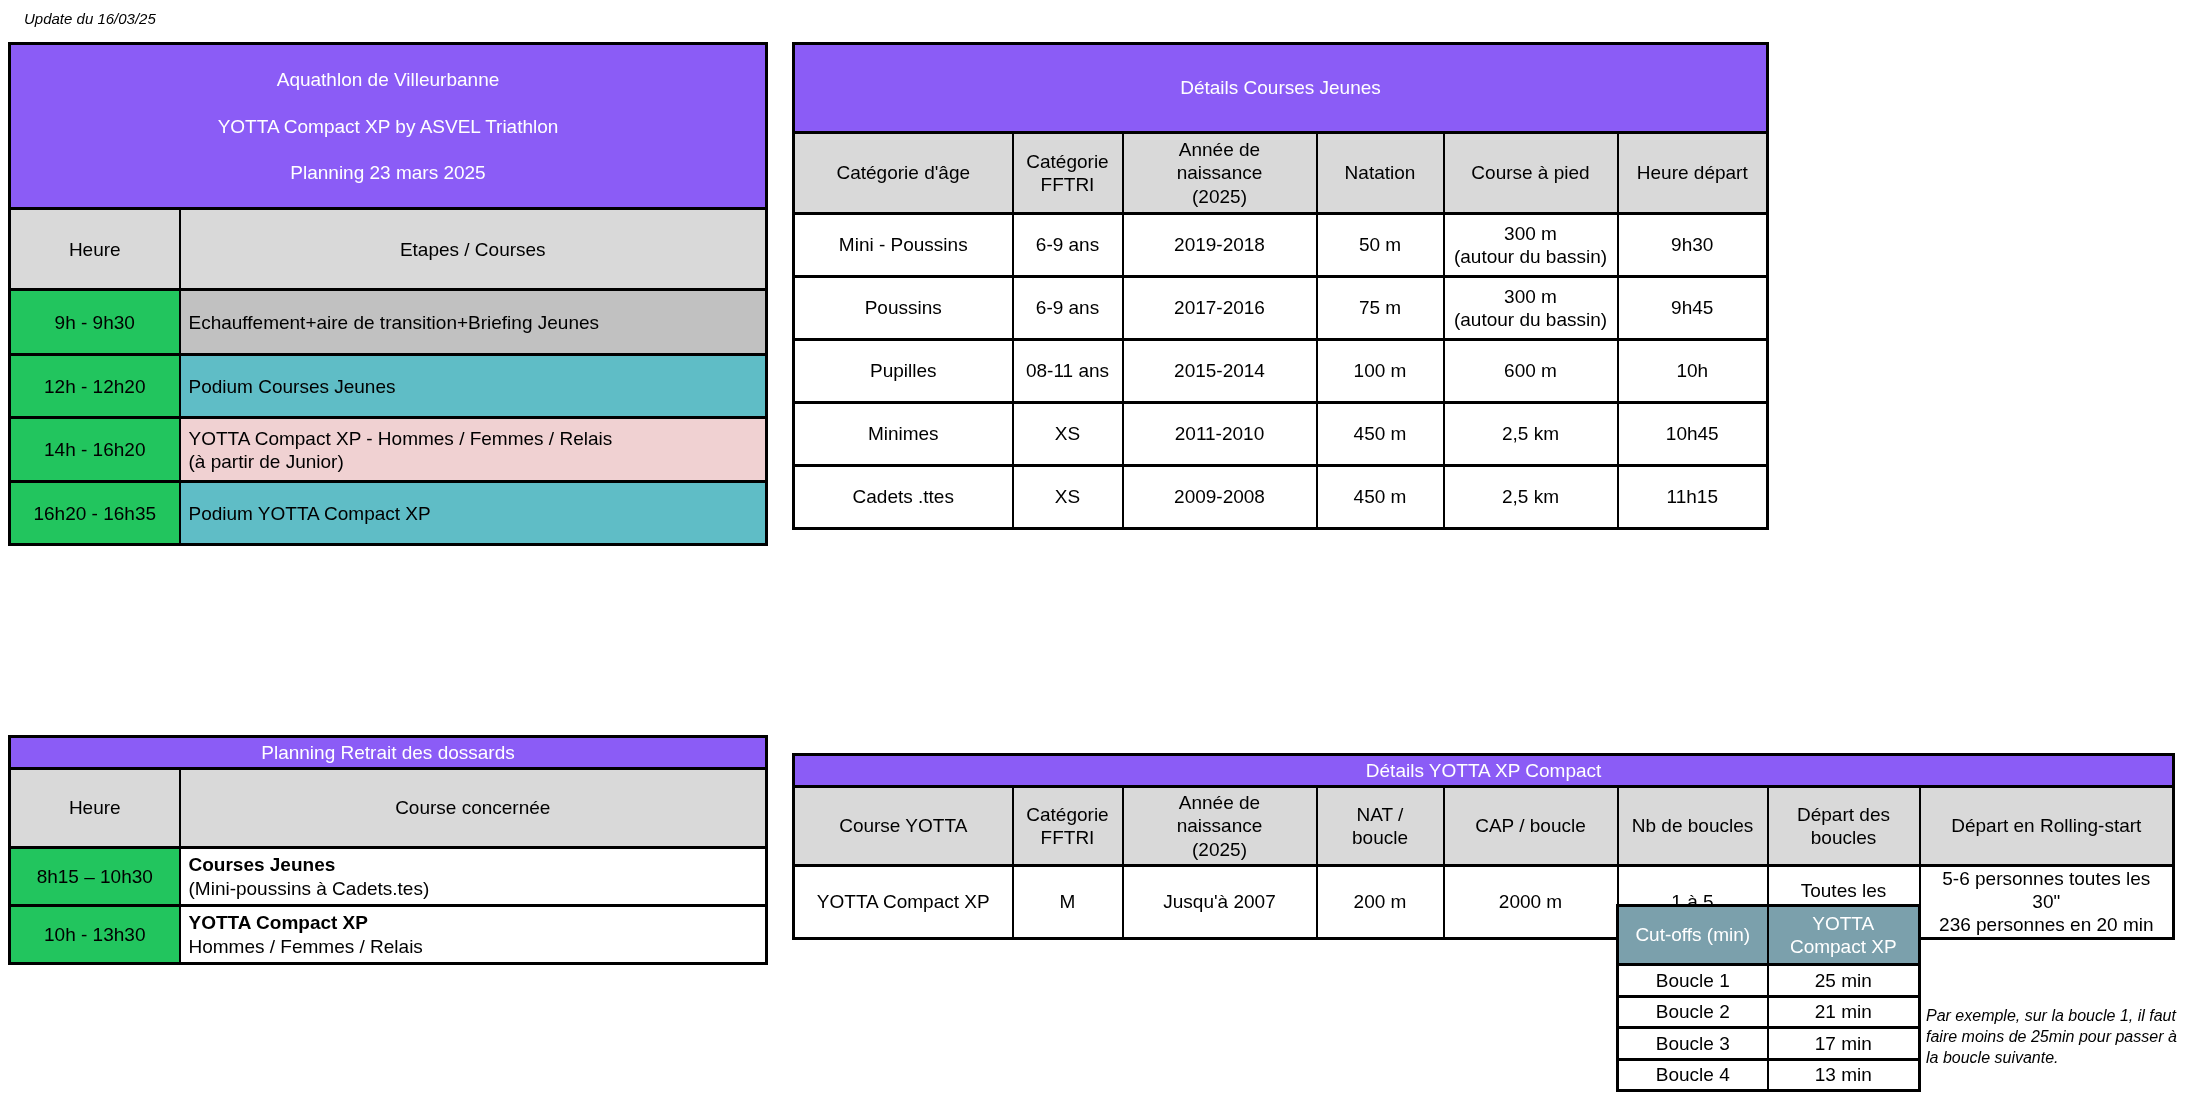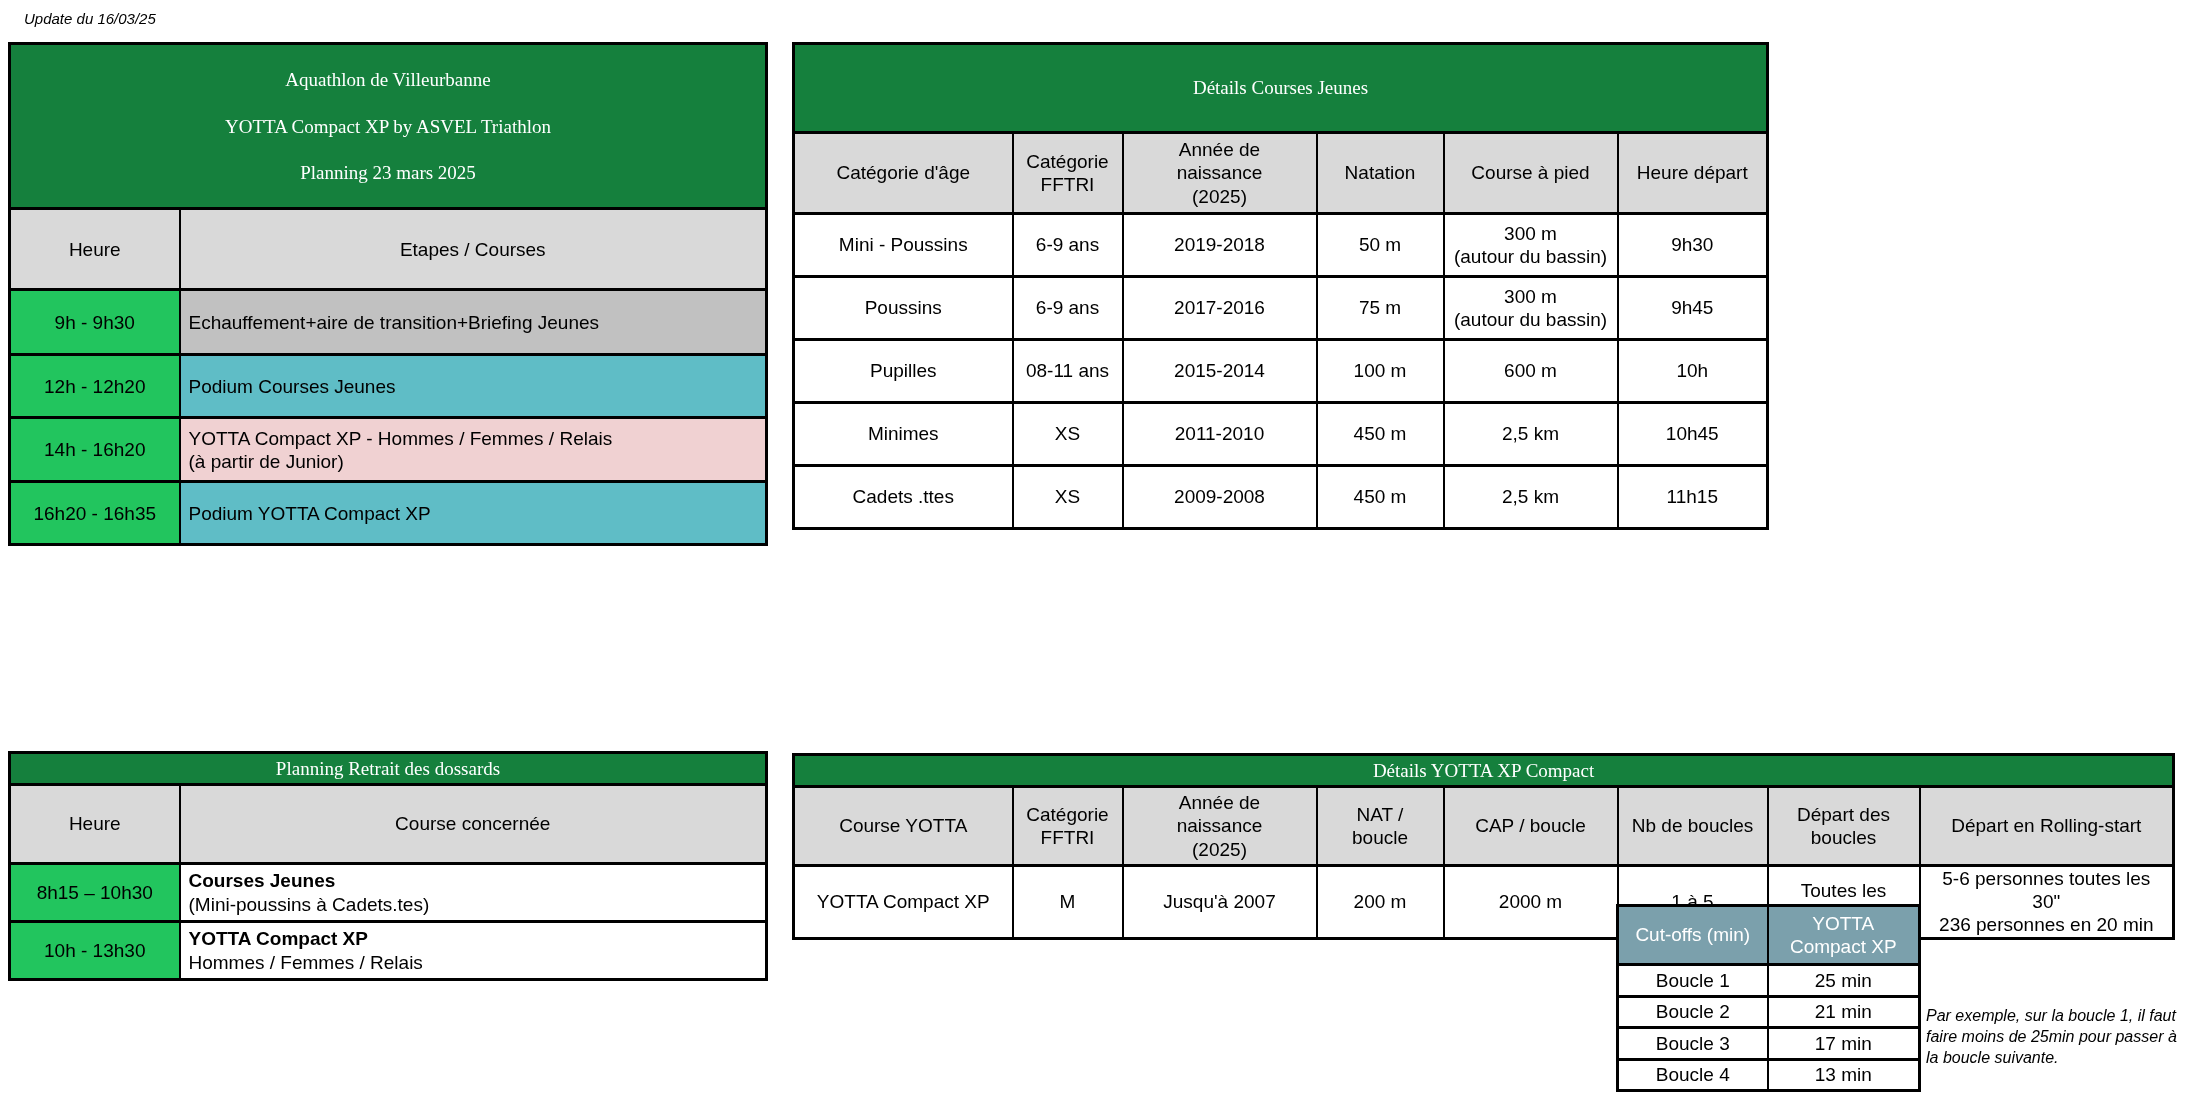--- a/index.html
+++ b/index.html
@@ -3,21 +3,21 @@
 <meta charset="utf-8">
 <style>
   html,body{margin:0;padding:0;background:#fff;}
   #page{position:relative;width:2212px;height:1102px;background:#ffffff;overflow:hidden;
         font-family:"Liberation Sans", sans-serif;color:#000;}
   .floating-note{position:absolute;font-style:italic;}
   table.tbl{position:absolute;border-collapse:collapse;table-layout:fixed;border:3px solid #000;}
   table.tbl td, table.tbl th{border:2px solid #000;border-top-width:3px;border-bottom-width:3px;
         padding:0 8px;vertical-align:middle;white-space:pre-line;overflow:hidden;
         font-size:19px;line-height:1.22;font-weight:normal;}
-  .title-cell{background:#15803d;color:#fff;font-weight:bold;text-align:center;font-size:21px;line-height:1.38;font-family:Liberation Serif, serif;}
+  .title-cell{background:#8b5cf6;color:#fff;font-weight:bold;text-align:center;font-size:21px;line-height:1.38;}
   .colhdr{background:#D9D9D9;font-weight:bold;text-align:center;font-size:20px;}
   .heure{font-weight:bold;text-align:center;font-size:20px;background:#22c55e;}
   .etape{text-align:left;}
   .ctr{text-align:center;}
   .b{font-weight:bold;}
   .bg-gray{background:#C1C1C1;}
   .bg-pink{background:#F0D1D2;}
   .bg-teal{background:#5FBDC6;}
   .bg-slate{background:#7BA0AC;color:#fff;font-weight:bold;text-align:center;}
   .small-title{font-size:21px;}
@@ -130,21 +130,21 @@
       <td class="ctr b">Cadets .ttes</td>
       <td class="ctr">XS</td>
       <td class="ctr">2009-2008</td>
       <td class="ctr">450 m</td>
       <td class="ctr">2,5 km</td>
       <td class="ctr b">11h15</td>
     </tr>
   </tbody>
     </table>
 
-  <table class="tbl" style="left:8px;top:751px;width:757px;">
+  <table class="tbl" style="left:8px;top:735px;width:757px;">
     <colgroup>
         <col style="width:170px">
         <col style="width:587px">
       </colgroup>
     <tbody>
         <tr style="height:32px">
       <th colspan="2" class="title-cell small-title">Planning Retrait des dossards</th>
     </tr>
     <tr style="height:79px">
       <td class="colhdr">Heure</td>

